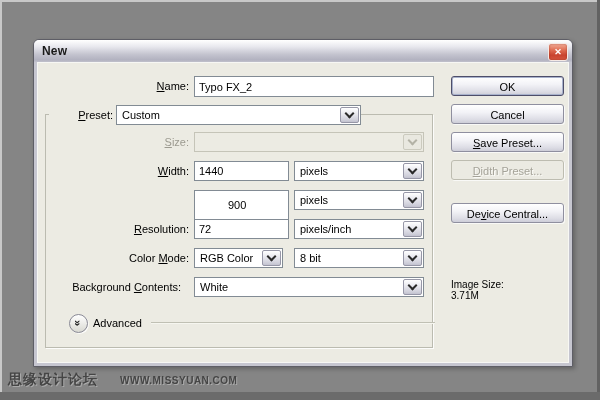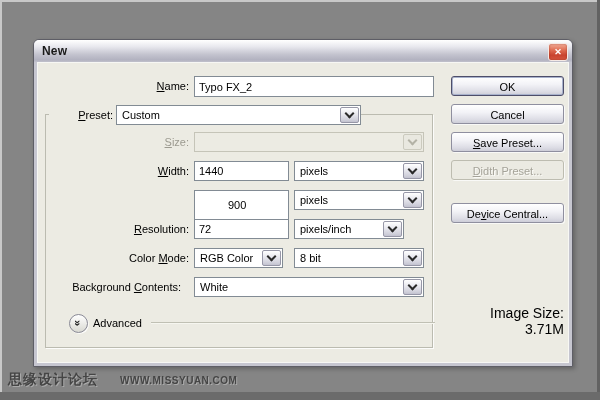--- a/index.html
+++ b/index.html
@@ -48,21 +48,21 @@
   .mask{background:#ecebe3;padding:0 4px;}
 
   
   .btn{position:absolute;left:414px;width:113px;height:20px;box-sizing:border-box;border:1px solid #8f8f9f;border-radius:3px;
        background:linear-gradient(180deg,#ffffff 0%,#f3f3f7 40%,#dddde5 80%,#cdcdd8 100%);
        font-family:"Liberation Sans",sans-serif;font-size:11px;color:#000;text-align:center;line-height:18px;cursor:pointer;
        box-shadow:1px 1px 0 rgba(255,255,255,.7);}
   .btn.default{border-color:#4e4e6a;box-shadow:inset 0 0 0 1px #a8b2cc;}
   .btn.disabled{color:#a5a399;border-color:#bdbcb0;background:#ebeae2;text-shadow:1px 1px 0 #fafaf6;cursor:default;}
 
-  .imgsize{position:absolute;left:414px;top:243px;width:113px;text-align:right;font-size:14px;color:#000;}
+  .imgsize{position:absolute;left:414px;top:217px;width:113px;text-align:left;font-size:10px;color:#000;}
   .imgsize .line2{margin-top:0;}
 
   
   .advbtn{position:absolute;left:32px;top:252px;width:17px;height:17px;border:1px solid #8a8a96;border-radius:50%;
           background:linear-gradient(180deg,#ffffff,#d9d9d2);display:flex;align-items:center;justify-content:center;
           cursor:pointer;box-shadow:1px 1px 0 rgba(255,255,255,.8);}
   .advbtn span{display:block;font-size:11px;font-weight:bold;color:#222;transform:rotate(90deg);margin-top:-1px;}
   .advlbl{position:absolute;left:56px;top:255px;font-size:11px;color:#000;}
   .advline{position:absolute;left:114px;top:260px;width:284px;height:2px;
            border-top:1px solid #c0c0b4;border-bottom:1px solid #f6f6f0;box-sizing:border-box;}
@@ -125,21 +125,21 @@
       <input class="txt" style="left: 157px; top: 128px; width: 95px; height: 30px; padding-left: 33px;" value="900">
       <div class="combo" style="left:257px;top:128px;width:130px;">
         <span class="val">pixels</span>
         <span class="ddbtn">
             <span class="chev"></span>
           </span>
       </div>
 
       <span class="lbl" style="left:24px;top:161px;width:128px;"><span class="ak">R</span><span>esolution:</span></span>
       <input class="txt" style="left: 157px; top: 157px; width: 95px; height: 20px;" value="72">
-      <div class="combo" style="left:257px;top:157px;width:110px;">
+      <div class="combo" style="left:257px;top:157px;width:130px;">
         <span class="val">pixels/inch</span>
         <span class="ddbtn">
             <span class="chev"></span>
           </span>
       </div>
 
       <span class="lbl" style="left:24px;top:190px;width:128px;"><span>Color </span><span class="ak">M</span><span>ode:</span></span>
       <div class="combo" style="left:157px;top:186px;width:89px;">
         <span class="val">RGB Color</span>
         <span class="ddbtn">

